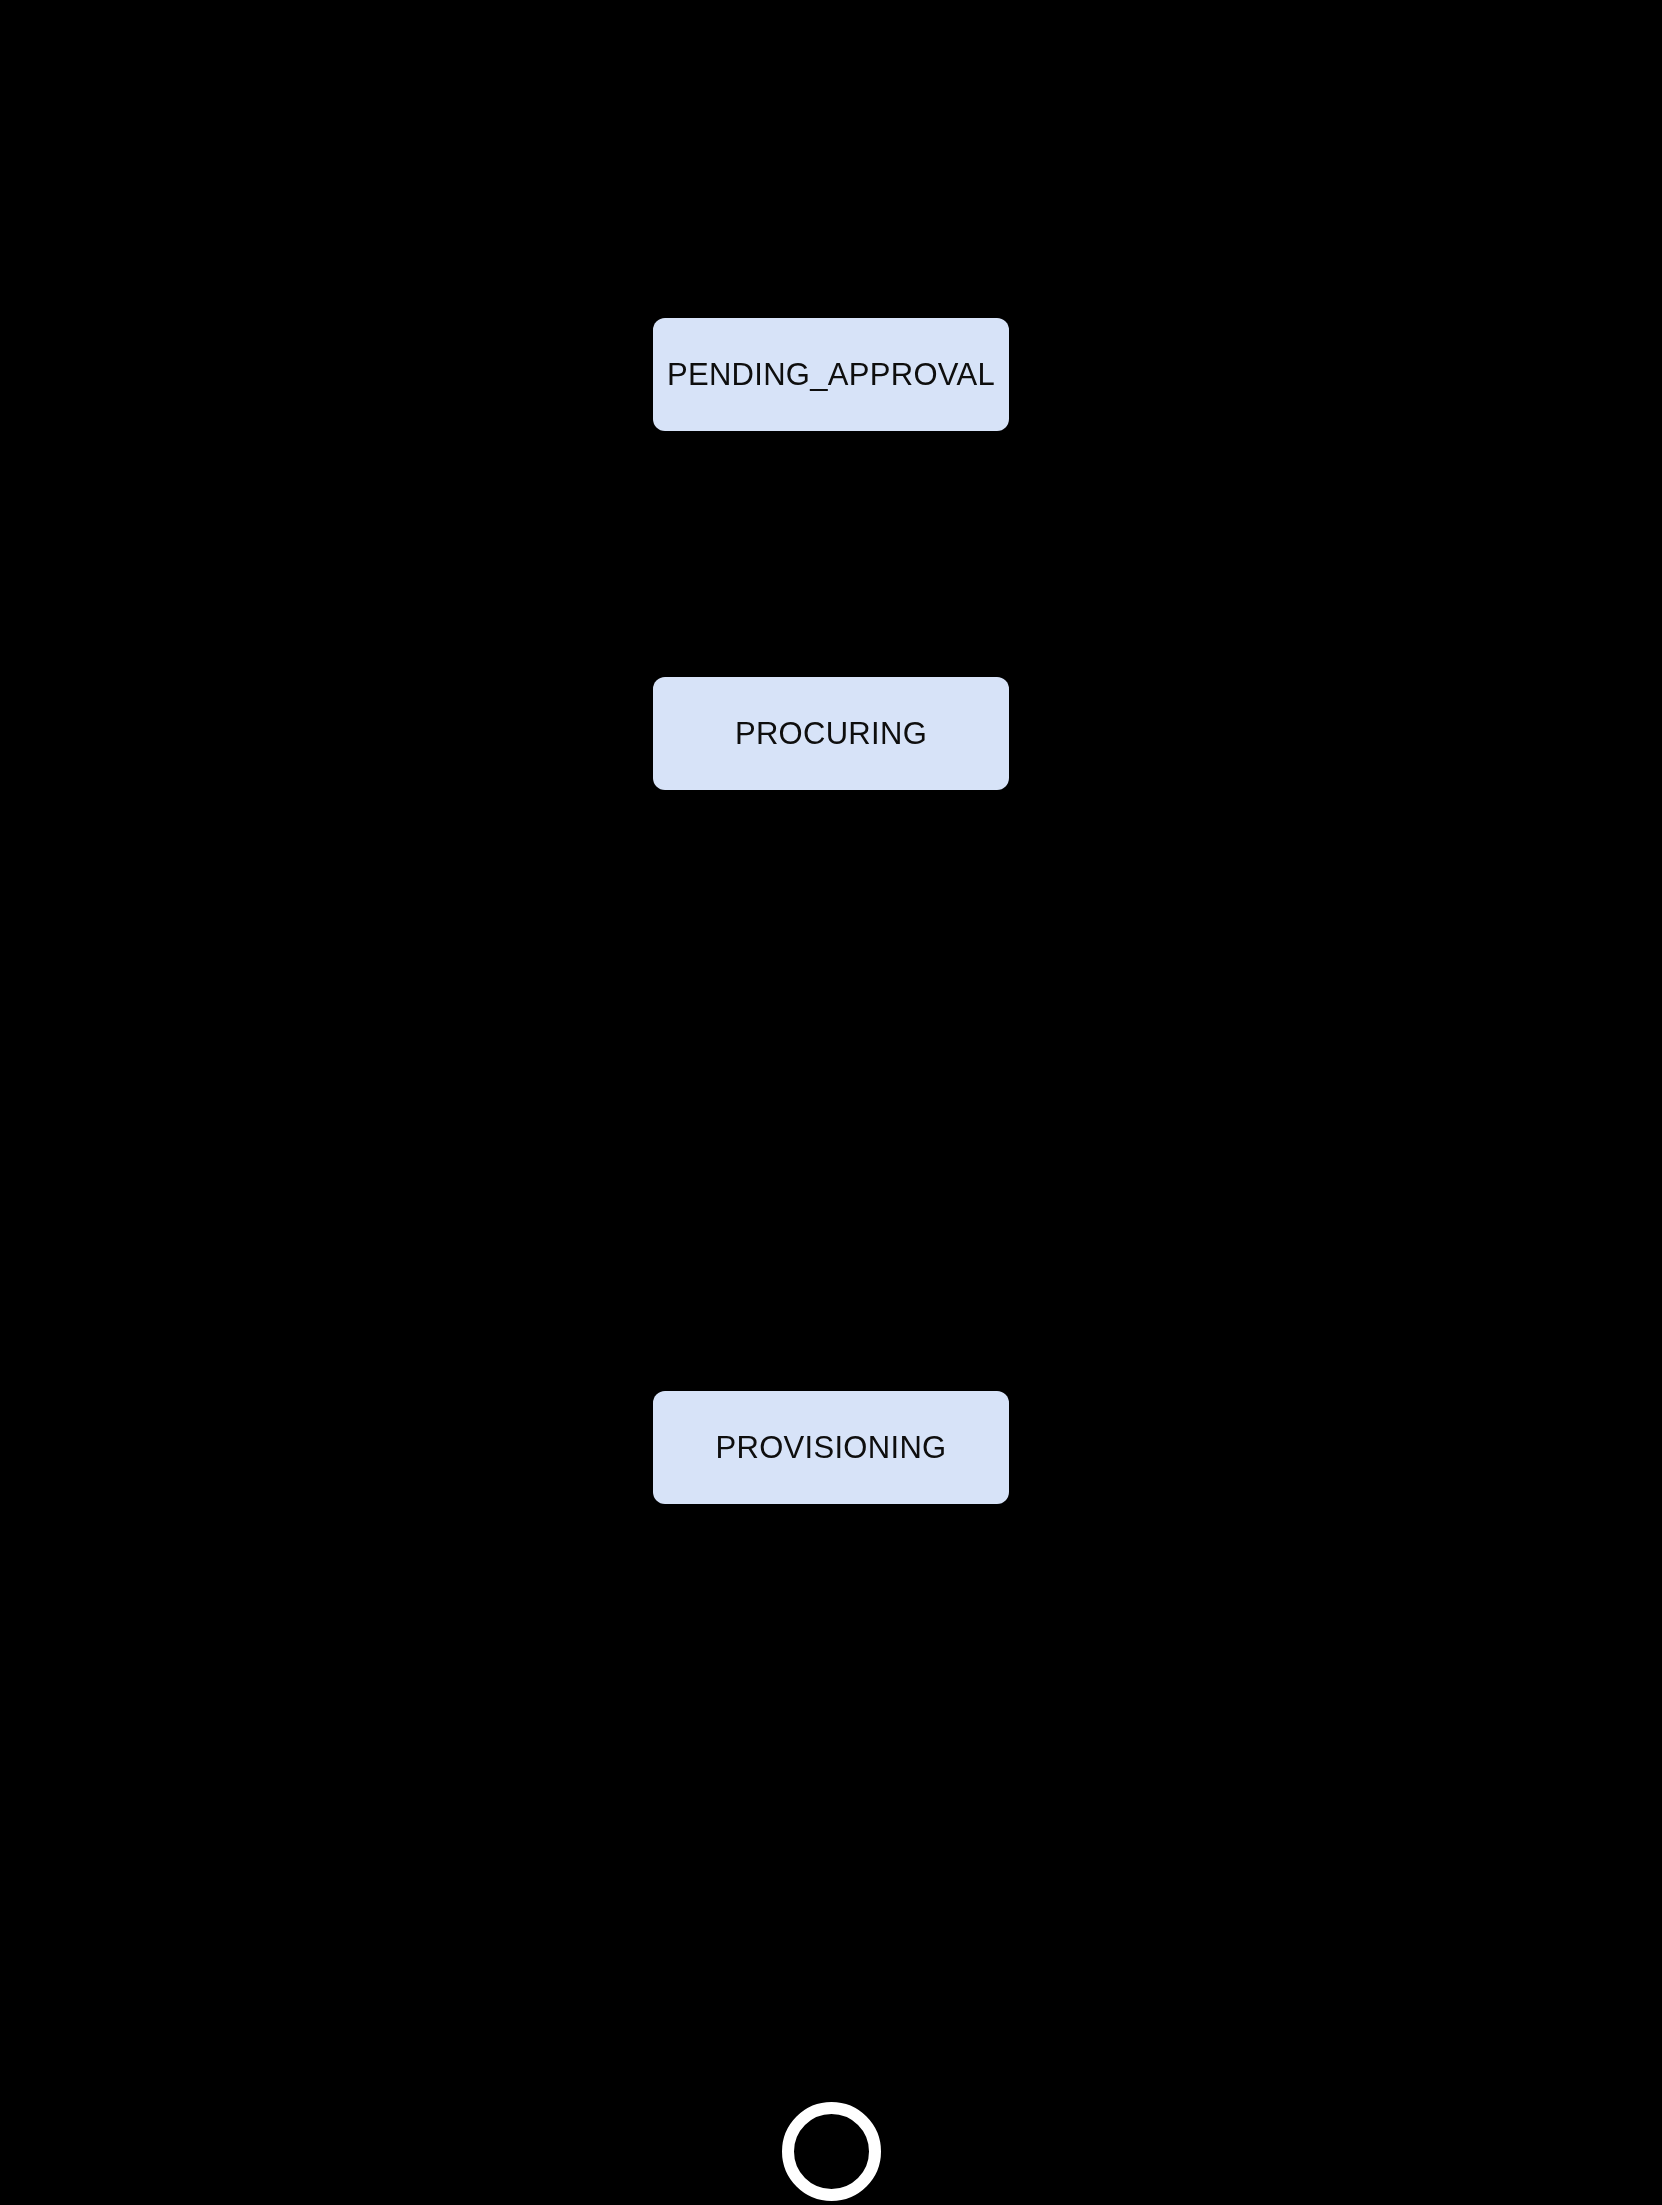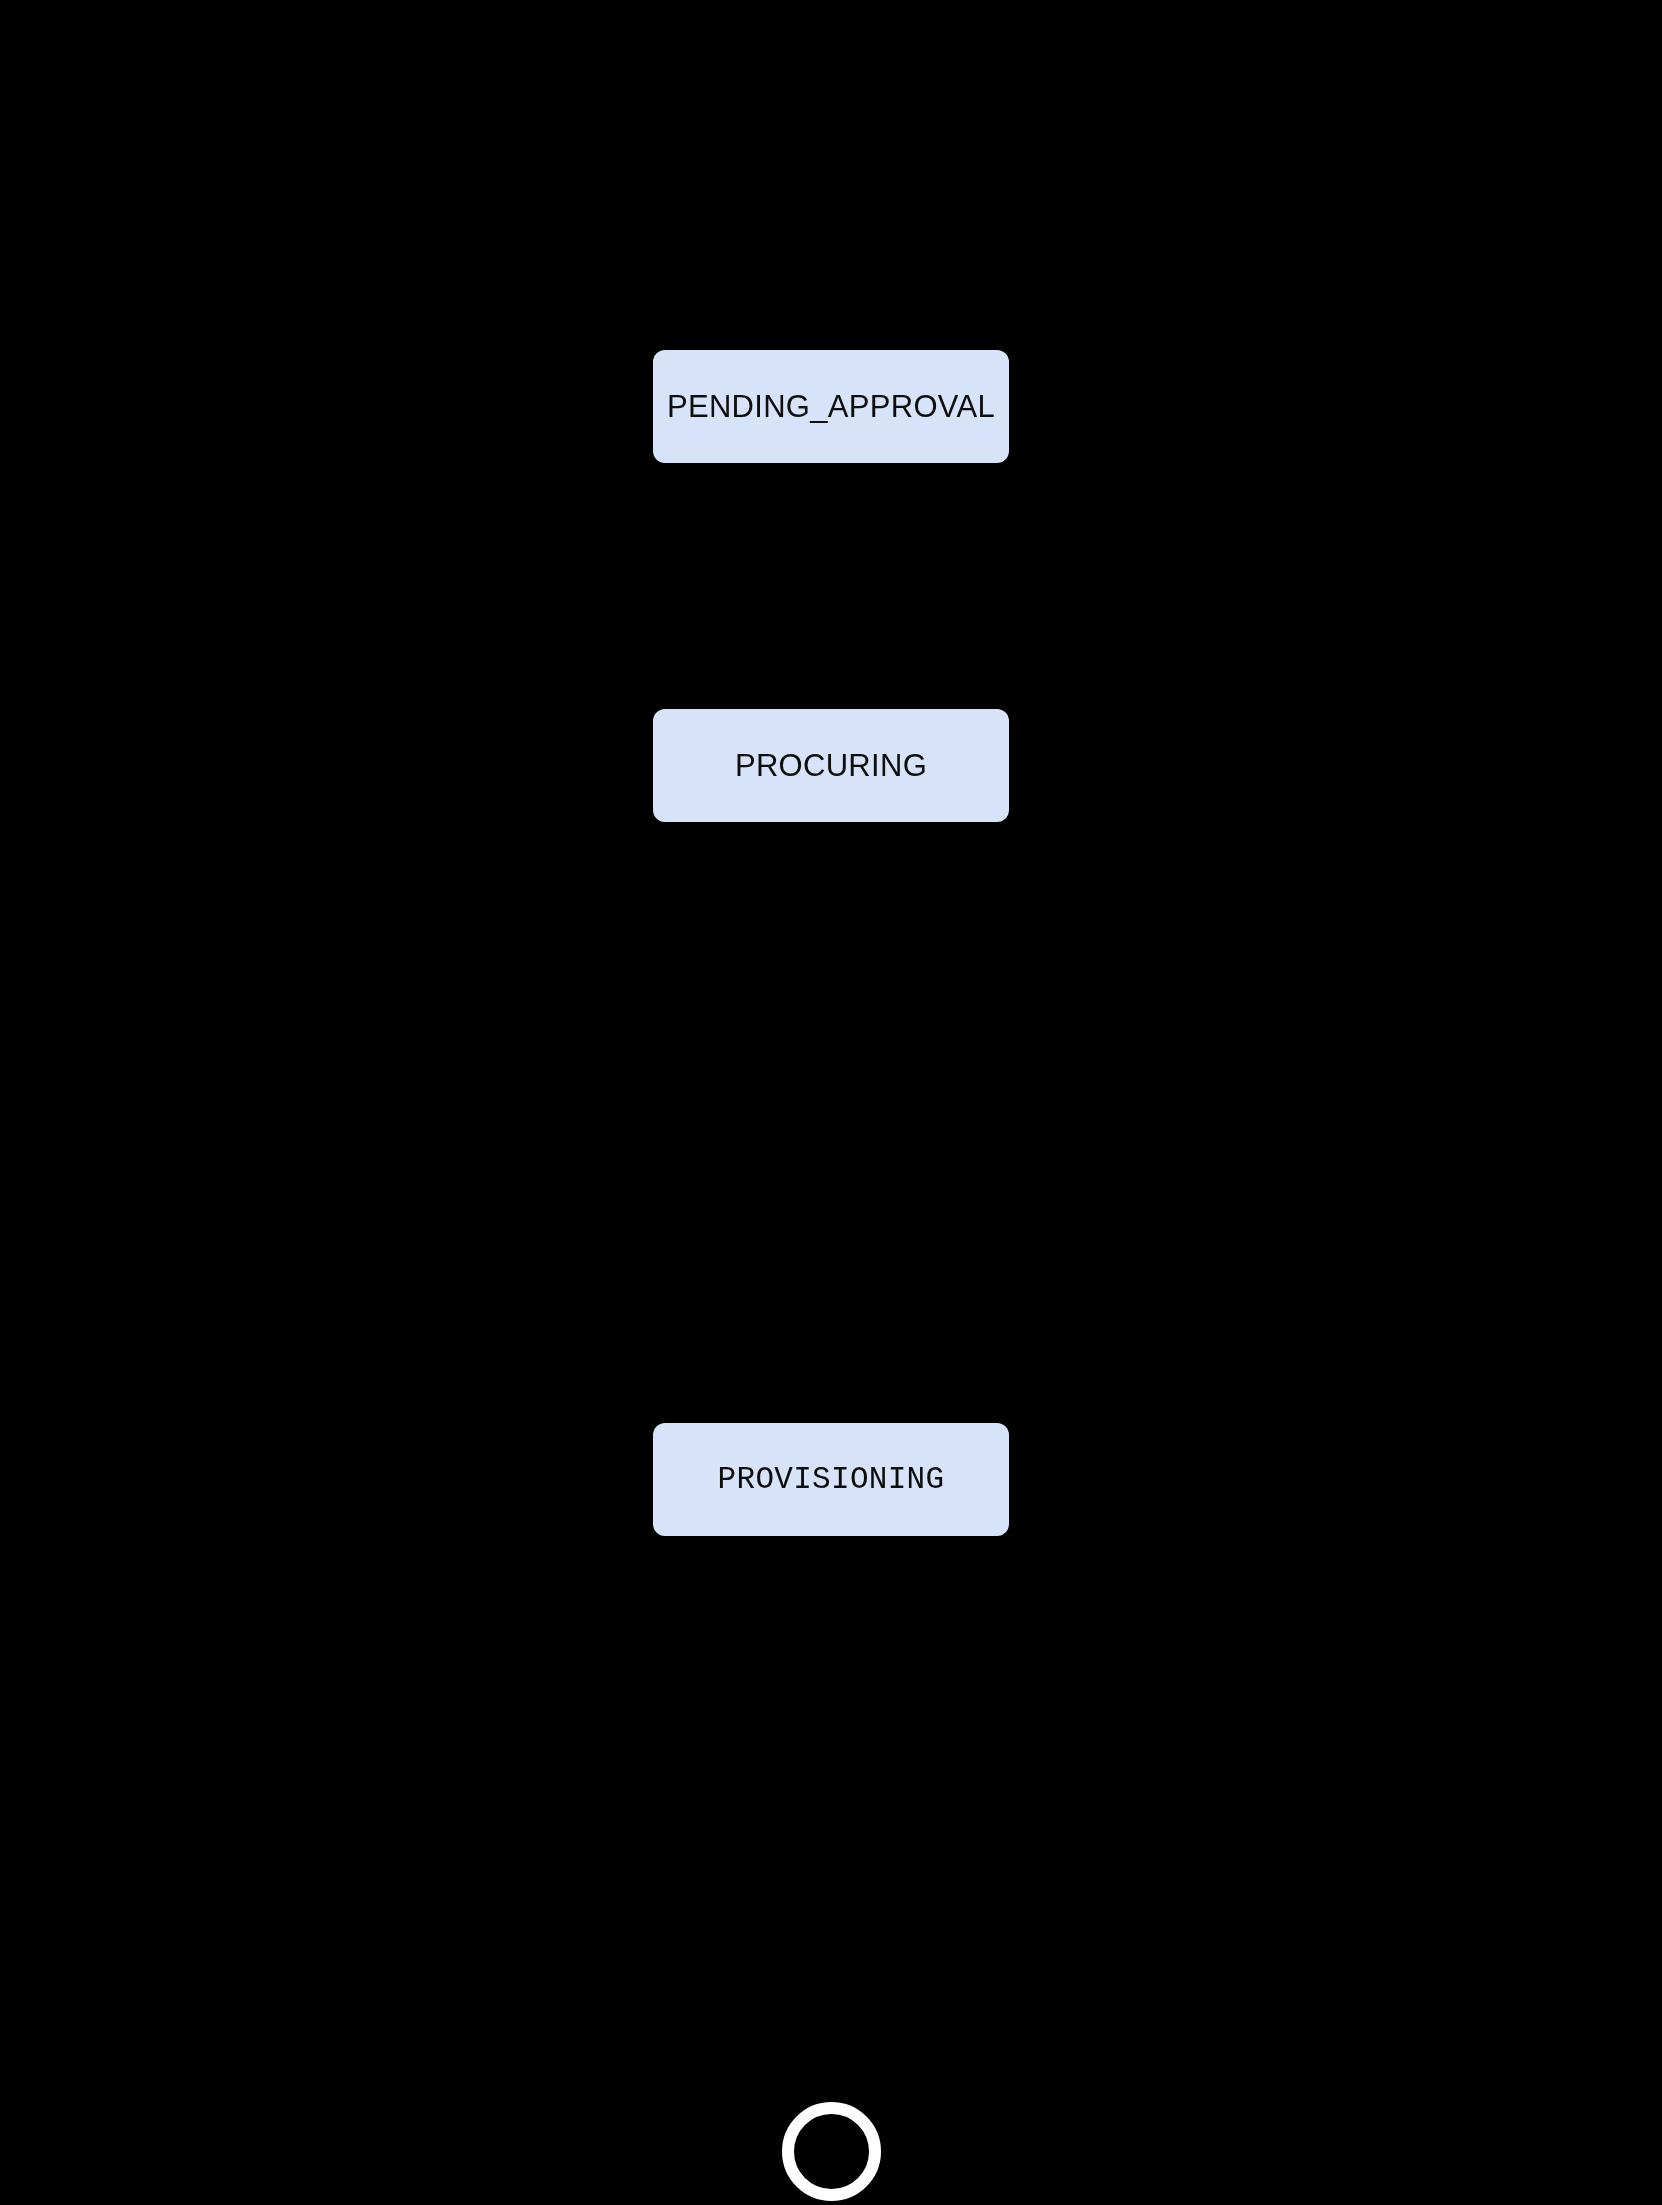--- a/index.html
+++ b/index.html
@@ -18,33 +18,32 @@
   .state-node {
     position: absolute;
     left: 653px;
     width: 356px;
     height: 113px;
     background: var(--node-fill, #d7e3f8);
     border-radius: 12px;
     display: flex;
     align-items: center;
     justify-content: center;
-    margin-top: 32px;
   }
   .node-label {
     font-size: 31px;
     font-weight: 400;
     color: var(--node-text, #0e0e0e);
     letter-spacing: 0.3px;
     white-space: nowrap;
   }
   .node-pos-1 { top: 318px; }
   .node-pos-2 { top: 677px; }
   .node-pos-3 { top: 1034px; }
-  .node-pos-4 { top: 1391px; font-family: Liberation Mono, monospace; }
+  .node-pos-4 { top: 1391px; }
   .node-pos-5 { top: 1749px; }
   .final-state-ring {
     position: absolute;
     left: 782px;
     top: 2102px;
     width: 99px;
     height: 99px;
     box-sizing: border-box;
     border: 12px solid var(--end-ring, #ffffff);
     border-radius: 50%;

